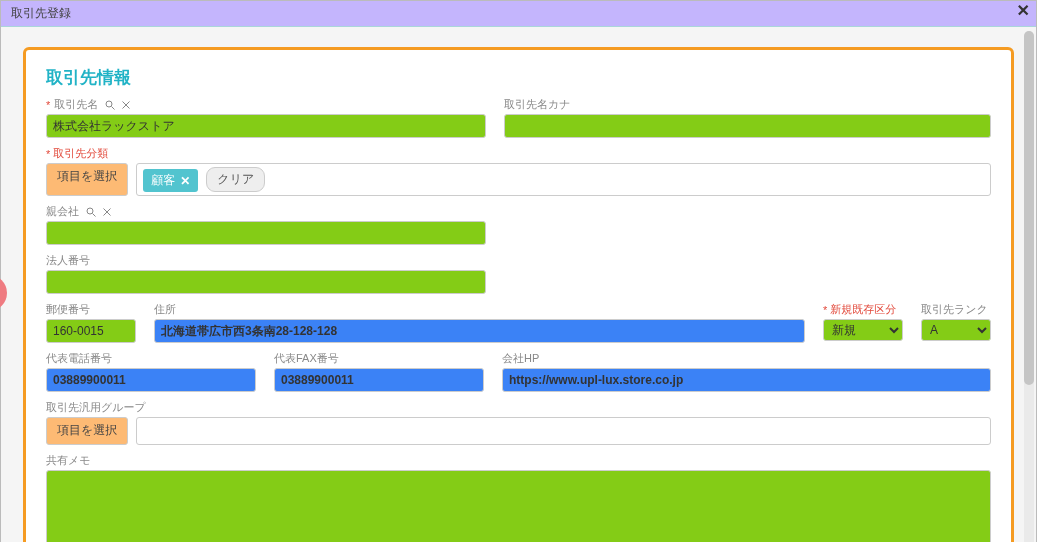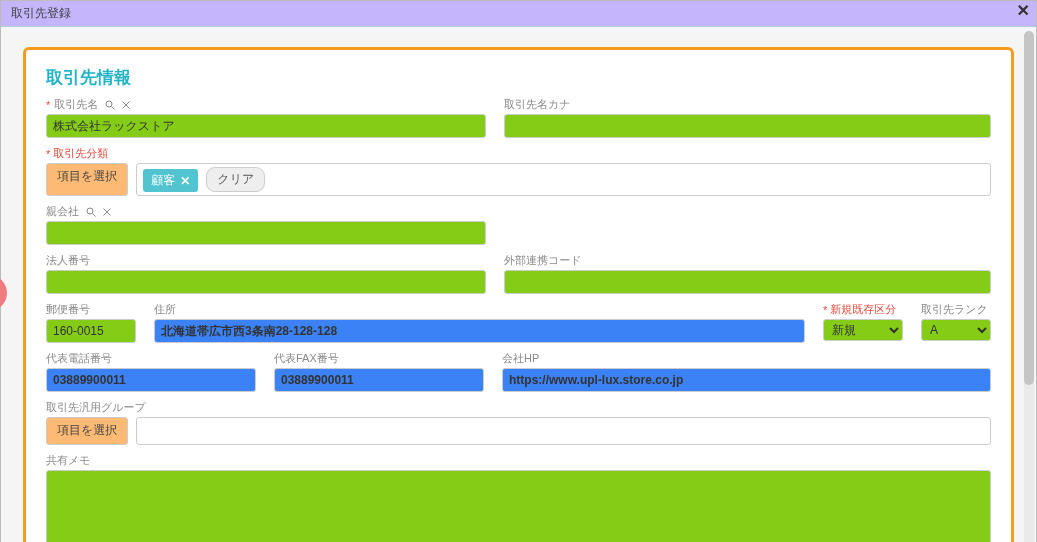--- a/index.html
+++ b/index.html
@@ -243,24 +243,20 @@
         </div>
         <input type="text" value="" style="">
       </div>
     </div>
 
     <div class="row">
       <div class="field" style="width:440px">
         <div class="label">法人番号</div>
         <input type="text" value="" style="">
       </div>
-      <div class="field grow">
-        <div class="label">外部連携コード</div>
-        <input type="text" value="" style="">
-      </div>
     </div>
 
     <div class="row">
       <div class="field" style="width:90px">
         <div class="label">郵便番号</div>
         <input type="text" value="160-0015" style="">
       </div>
       <div class="field grow">
         <div class="label">住所</div>
         <input type="text" class="hl" value="北海道帯広市西3条南28-128-128" style="">

